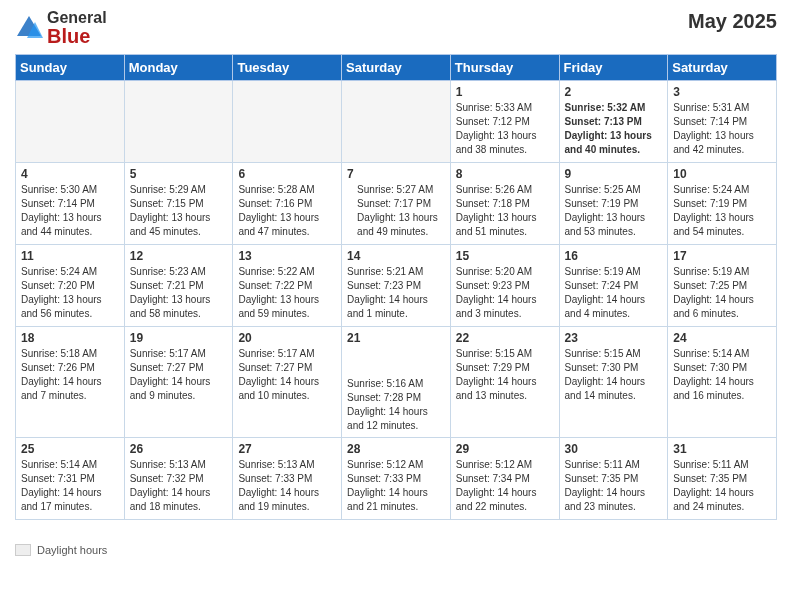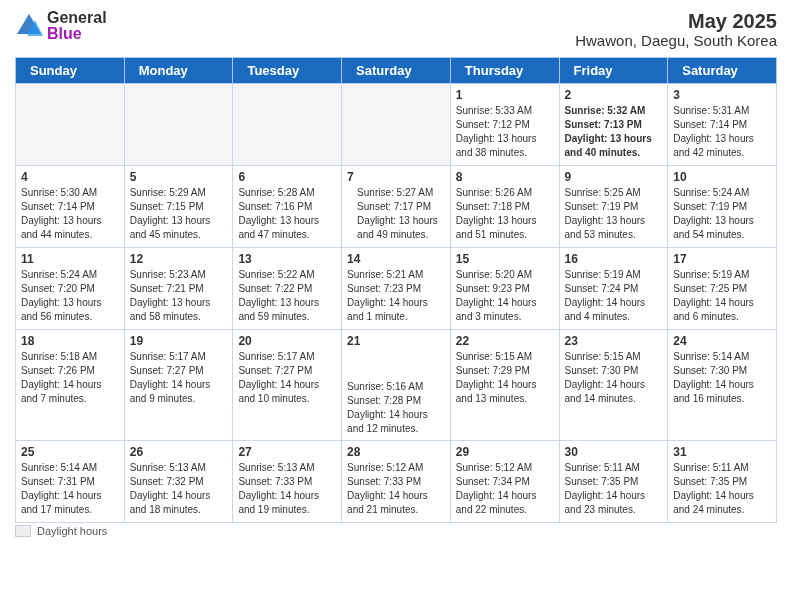--- a/index.html
+++ b/index.html
@@ -30,23 +30,23 @@
       display: flex;
       flex-direction: column;
       line-height: 1;
     }
     .logo-general {
       font-size: 16px;
       font-weight: bold;
       color: #333;
     }
     .logo-blue {
-      font-size: 16px;
-      font-weight: bold;
-      color: #a21caf;
+      font-size: 20px;
+      font-weight: bold;
+      color: #b91c1c;
     }
     .logo-icon {
       width: 28px;
       height: 28px;
     }
     .title-block {
       text-align: right;
     }
     .month-title {
       font-size: 20px;
@@ -60,21 +60,21 @@
     }
     .calendar {
       width: 100%;
       border-collapse: collapse;
       table-layout: fixed;
     }
     .calendar th {
       background-color: #1a6bbf;
       color: #fff;
       text-align: left;
-      padding: 5px 14px;
+      padding: 5px 4px;
       font-size: 13px;
       font-weight: bold;
       border: 1px solid #b0c8e8;
     }
     .calendar td {
       border: 1px solid #c8d8e8;
       vertical-align: top;
       padding: 4px 5px;
       font-size: 10.5px;
       color: #222;
@@ -89,21 +89,21 @@
       font-weight: bold;
       margin-bottom: 2px;
       color: #333;
     }
     .day-info {
       font-size: 10px;
       color: #333;
       line-height: 1.4;
     }
     .footer {
-      margin-top: 2px;
+      margin-top: 24px;
       font-size: 11px;
       color: #555;
       display: flex;
       align-items: center;
       gap: 6px;
     }
     .footer-box {
       width: 16px;
       height: 12px;
       background: #eee;
@@ -121,21 +121,20 @@
         <polygon points="14,2 26,22 2,22" fill="#1a6bbf" opacity="0.85"></polygon>
         <polygon points="20,8 28,24 12,24" fill="#2196f3" opacity="0.7"></polygon>
       </svg>
       <div class="logo-text">
         <span class="logo-general">General</span>
         <span class="logo-blue">Blue</span>
       </div>
     </div>
     <div class="title-block">
       <div class="month-title">May 2025</div>
-      <div class="location-title">Hwawon, Daegu, South Korea</div>
     </div>
   </div>
 
   <table class="calendar">
     <thead>
       <tr>
 
       <th>Sunday</th>
           <th>Monday</th>
           <th>Tuesday</th>

